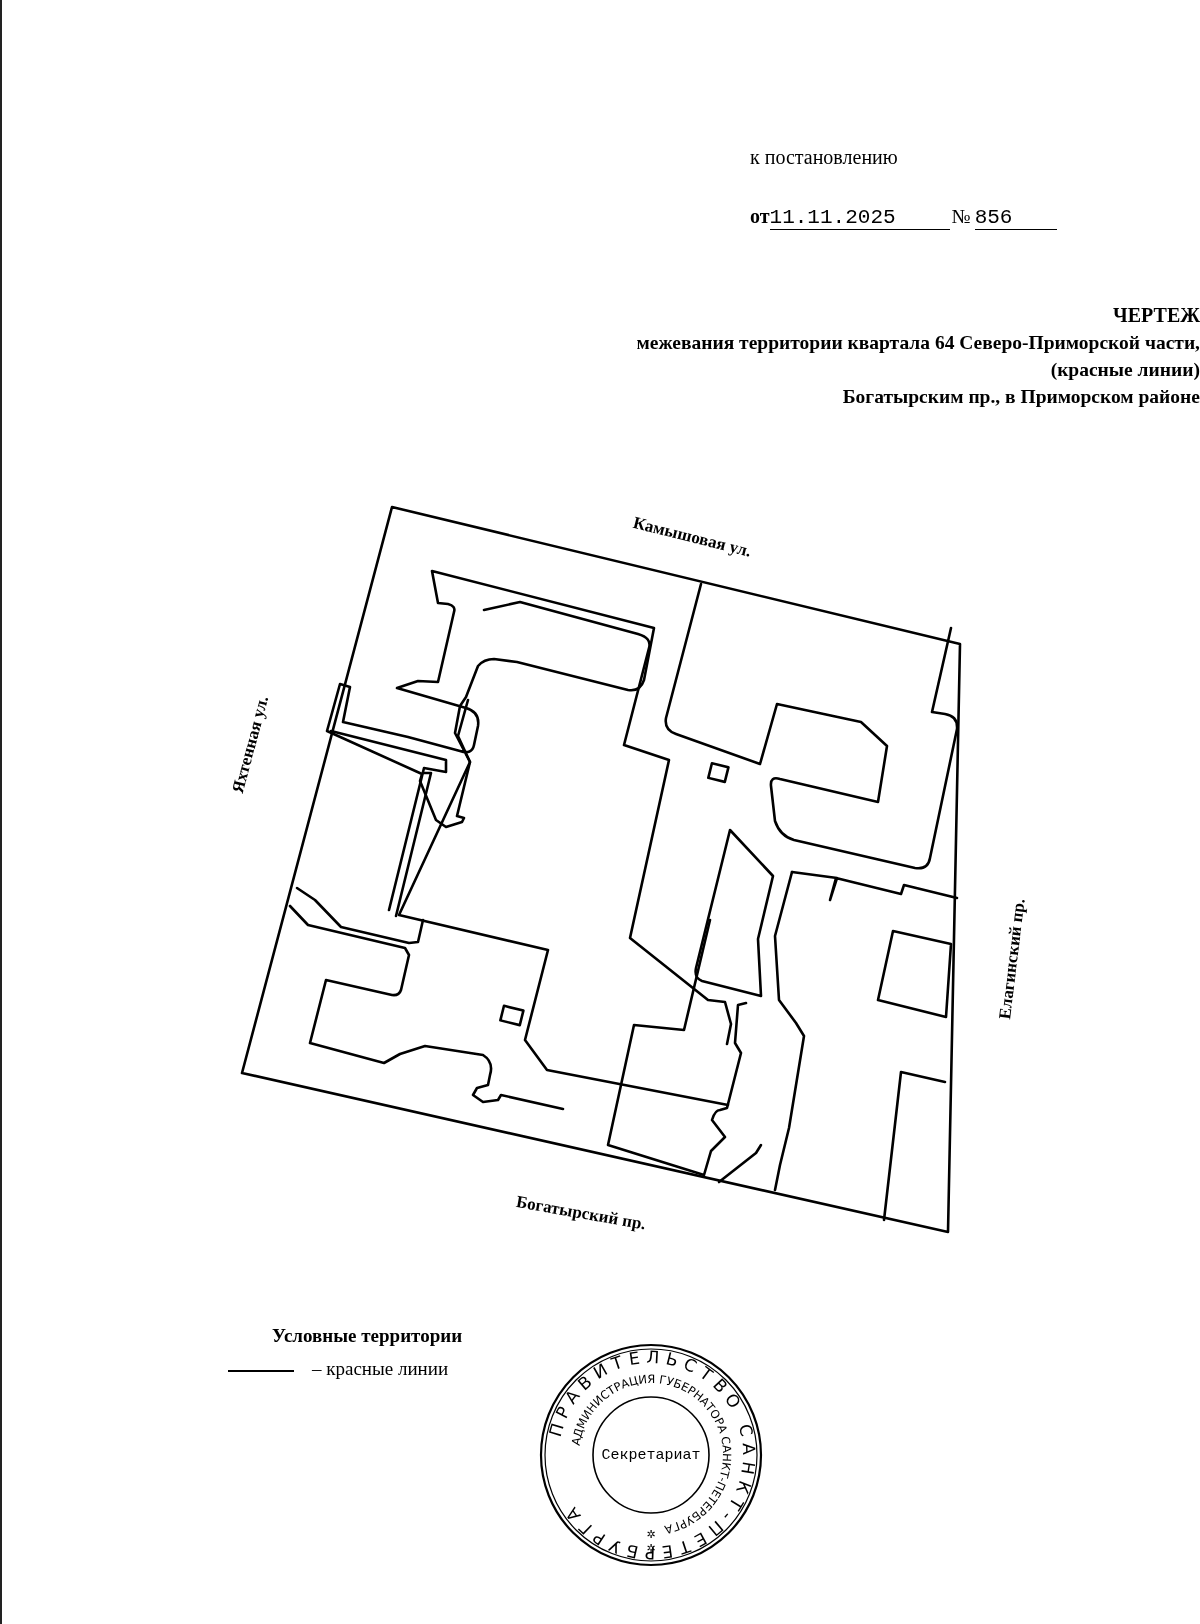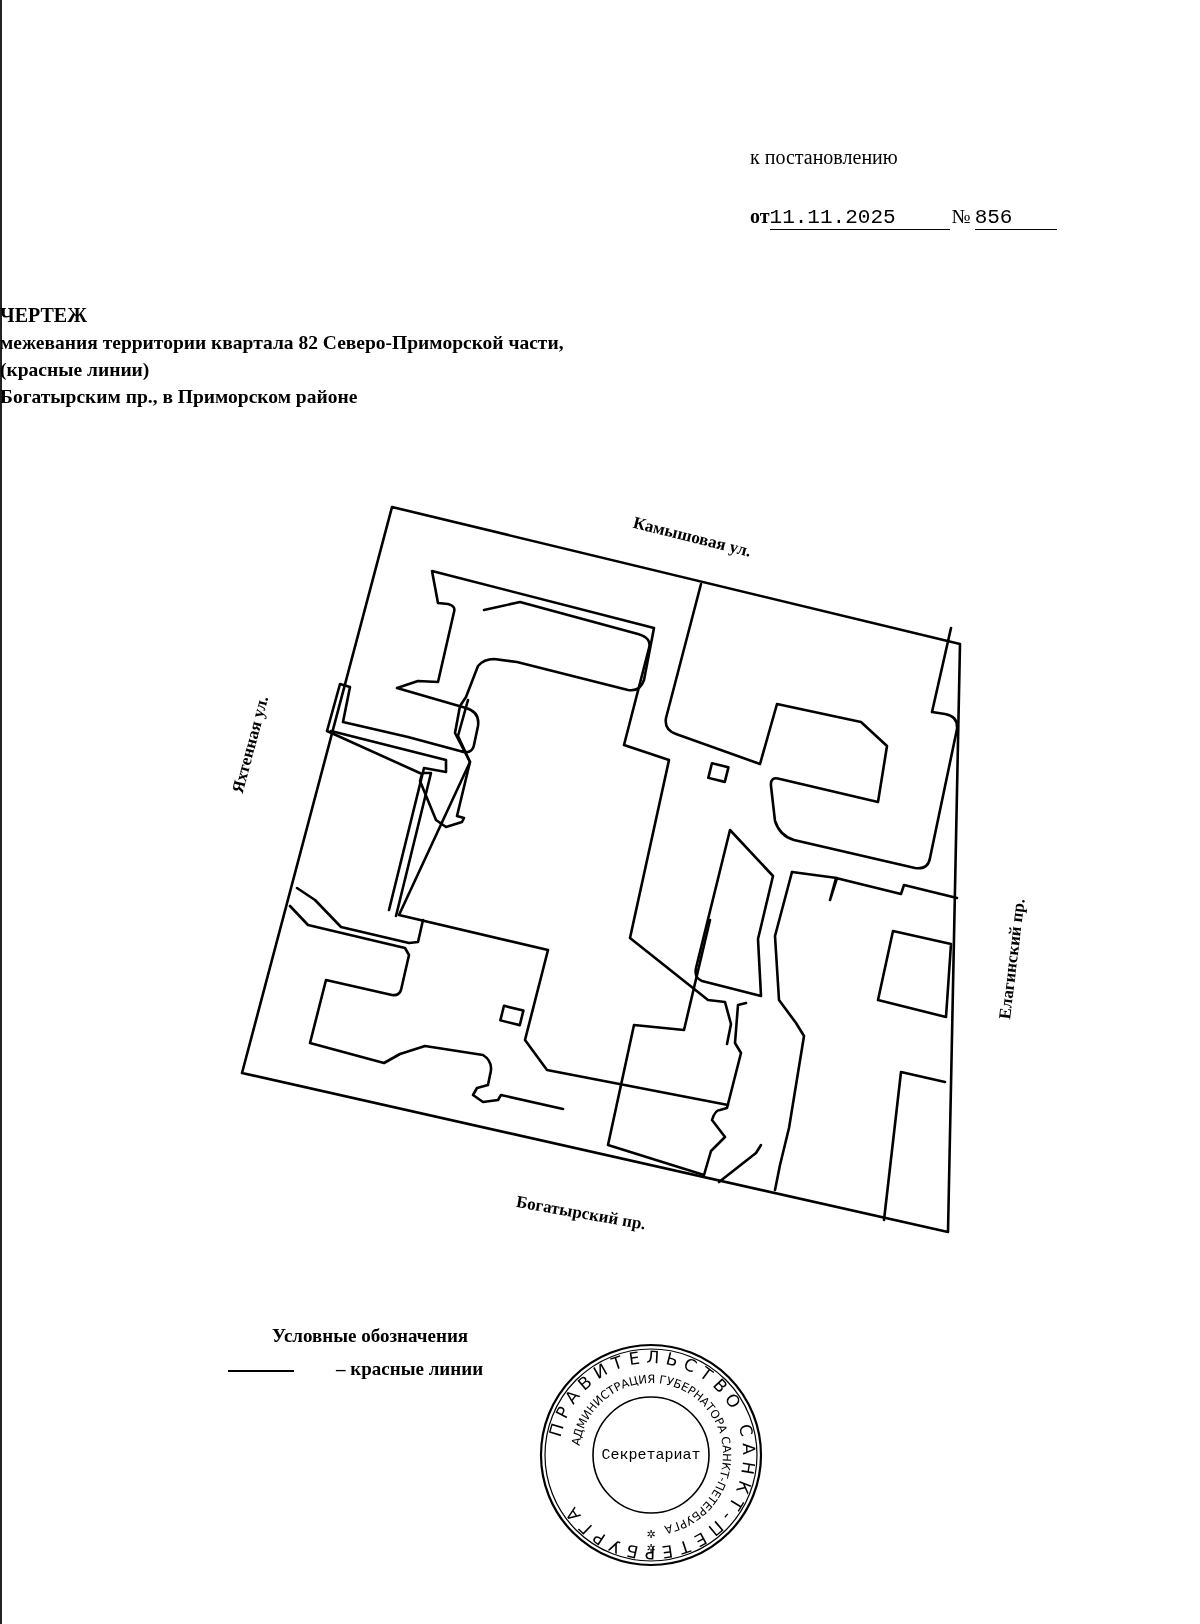--- a/index.html
+++ b/index.html
@@ -7,45 +7,45 @@
            font-family: "Liberation Serif", "DejaVu Serif", serif; color: #000; }
     .left-edge { position: absolute; left: 0; top: 0; width: 2px; height: 1624px; background: #222; }
     .header-block { position: absolute; left: 750px; top: 143px; font-size: 20px; line-height: 28px; }
     .header-block .line { white-space: nowrap; }
     .date-line { font-weight: bold; }
     .date-line .ot { font-weight: bold; }
     .date-line .u { display: inline-block; border-bottom: 1.5px solid #000; font-family: "Liberation Mono", "DejaVu Sans Mono", monospace; font-weight: normal; font-size: 21px; line-height: 22px; }
     .date-line .u.date { width: 180px; }
     .date-line .u.num { width: 82px; margin-top: 36px; }
     .date-line .no { font-weight: normal; margin: 0 4px 0 2px; }
-    .title-block { position: absolute; left: 0; width: 1200px; top: 302px; text-align: left; font-weight: bold; font-size: 19.5px; line-height: 27px; }
+    .title-block { position: absolute; left: 0; width: 1200px; top: 302px; text-align: right; font-weight: bold; font-size: 19.5px; line-height: 27px; }
     .title-block .t-main { font-size: 20px; }
     .drawing { position: absolute; left: 0; top: 0; }
     .street { position: absolute; font-weight: bold; font-size: 17px; white-space: nowrap; transform-origin: left top; }
     .legend-title { position: absolute; left: 272px; top: 1325px; font-size: 19px; font-weight: bold; }
-    .legend-row { position: absolute; left: 228px; top: 1358px; font-size: 19px; font-weight: bold; display: flex; align-items: center; gap: 24px; }
+    .legend-row { position: absolute; left: 228px; top: 1358px; font-size: 19px; font-weight: normal; display: flex; align-items: center; }
     .legend-line { width: 66px; height: 2.5px; background: #000; margin-right: 18px; margin-top: 4px; }
     .stamp { position: absolute; left: 536px; top: 1340px; width: 230px; height: 230px; }
     .stamp-center { position: absolute; left: 0; top: 0; width: 230px; height: 230px; display: flex; align-items: center; justify-content: center; font-family: Liberation Mono, monospace; font-size: 15px; }
   </style>
 </head>
 <body>
 
 <div class="left-edge"></div>
 
 <div class="header-block">
   <div class="line">к постановлению</div>
   <div class="line date-line">
     <span class="ot">от</span><span class="u date">11.11.2025</span><span class="no">№</span><span class="u num">856</span>
   </div>
 </div>
 
 <div class="title-block">
   <div class="t-main">ЧЕРТЕЖ</div>
-  <div>межевания территории квартала 82 Северо-Приморской части,</div>
+  <div>межевания территории квартала 64 Северо-Приморской части,</div>
   <div>(красные линии)</div>
   <div>Богатырским пр., в Приморском районе</div>
 </div>
 
 <svg class="drawing" width="1200" height="1624" viewBox="0 0 1200 1624" fill="none" stroke="#000" stroke-width="2.6" stroke-linejoin="round" stroke-linecap="round">
 
   <polygon points="392,507 960,644 948,1232 242,1073"></polygon>
 
   <path d="M432,571 L654,628 L644,680 Q640,692 628,690 L517,662 L494,659 Q484,659 478,666 L466,697 L460,706 L455,733 L470,762 L457,816 L464,818 L462,822 L446,827 L436,820 L420,781 L422,774 L327,731 L340,684 L350,687 L343,722 L408,737 L460,751 Q472,755 474,745 L478,726 Q480,712 466,708 L397,688 L418,681 L438,682 L454,612 Q456,606 448,604 L438,603 Z"></path>
 
@@ -72,21 +72,21 @@
 
   <path d="M297,888 L315,900 L341,927 L409,943 L418,942 L423,920"></path>
   <path d="M290,906 L308,925 L405,948 L409,955 L401,990 Q399,996 392,995 L326,980 L310,1043 L384,1063 L400,1054 L425,1046 L483,1055 Q494,1062 490,1075 L488,1085 L477,1088 L473,1095 L483,1102 L498,1100 L501,1095 L563,1109"></path>
 </svg>
 
 <div class="street" style="left:636px; top:513px; transform: rotate(14deg);">Камышовая ул.</div>
 <div class="street" style="left:228px; top:790px; transform: rotate(-75deg);">Яхтенная ул.</div>
 <div class="street" style="left:995px; top:1018px; transform: rotate(-83deg);">Елагинский пр.</div>
 <div class="street" style="left:518px; top:1192px; transform: rotate(10deg);">Богатырский пр.</div>
 
-<div class="legend-title">Условные обозначения</div>
+<div class="legend-title">Условные территории</div>
 <div class="legend-row">
   <span class="legend-line"></span>
   <span>– красные линии</span>
 </div>
 
 <div class="stamp">
   <svg width="230" height="230" viewBox="0 0 230 230">
     <defs>
       <path id="outerArc" d="M115,115 m-92,0 a92,92 0 1,1 184,0 a92,92 0 1,1 -184,0"></path>
       <path id="innerArc" d="M115,115 m-72,0 a72,72 0 1,1 144,0 a72,72 0 1,1 -144,0"></path>

